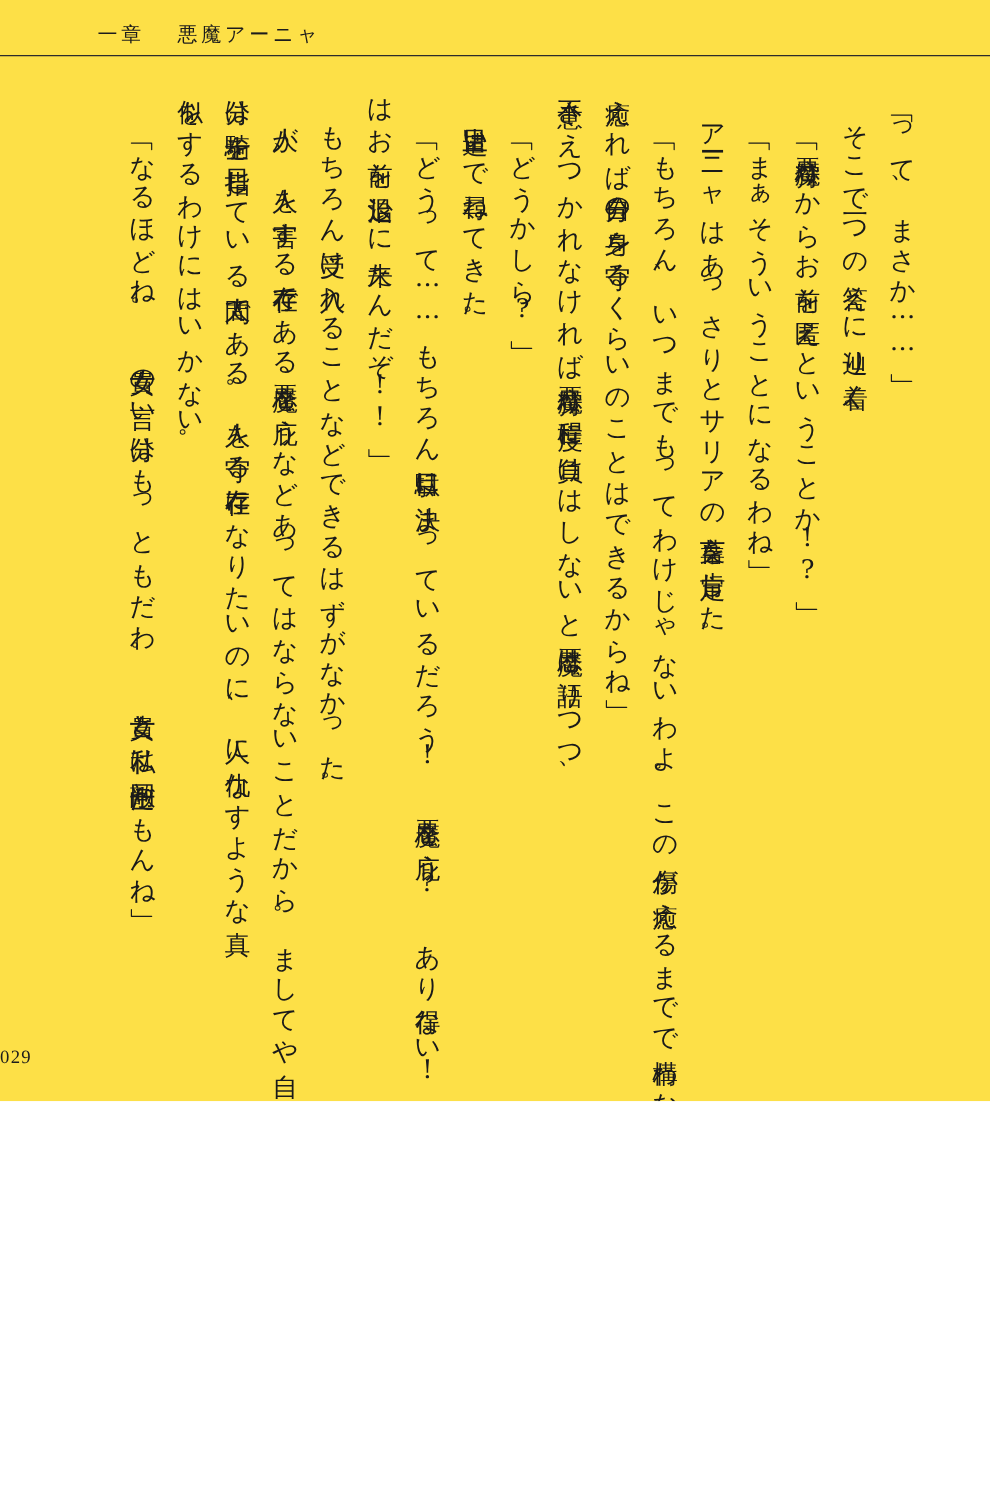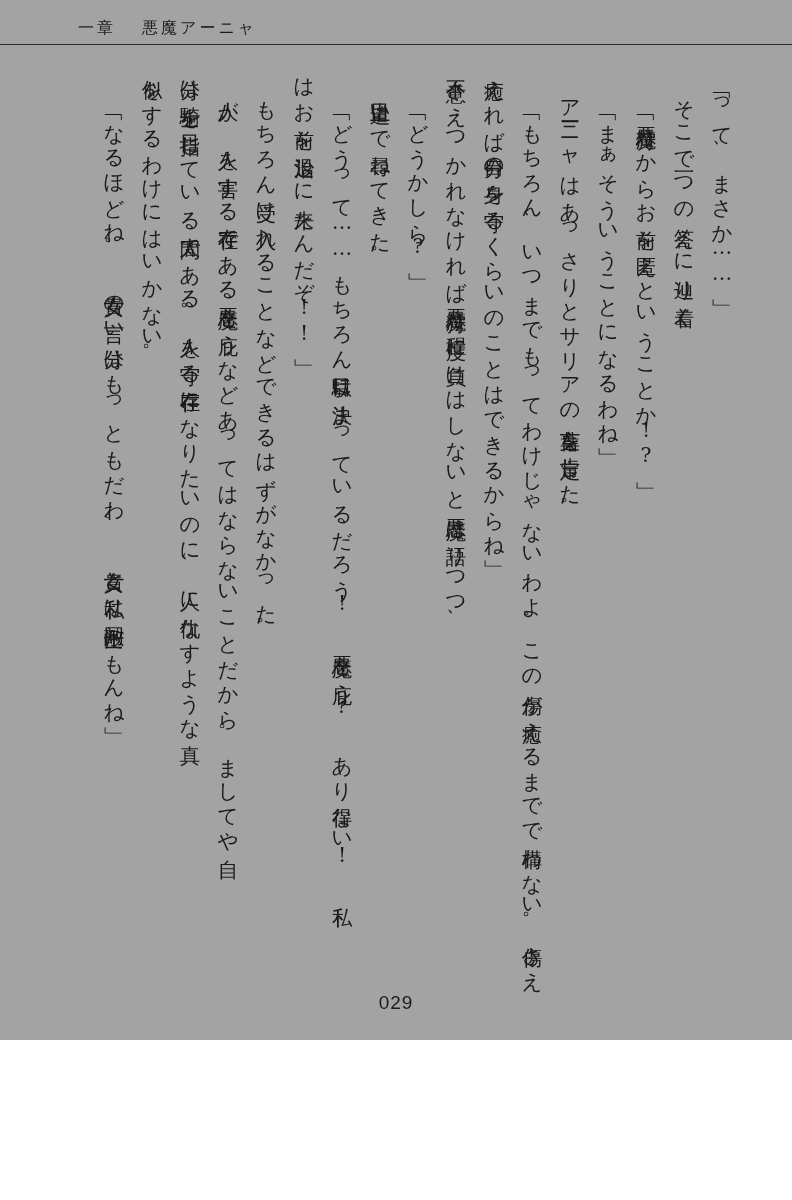--- a/index.html
+++ b/index.html
@@ -3,22 +3,22 @@
 <meta charset="utf-8">
 <style>
   html, body {
     margin: 0;
     padding: 0;
     background: #ffffff;
   }
   .page {
     position: relative;
     width: 792px;
-    height: 1040px;
-    background: #a3a3a3;
+    height: 881px;
+    background: #fde047;
     overflow: hidden;
     font-family: "DejaVu Serif", "Liberation Serif", serif;
     color: #1a1a1a;
   }
 
   
   .running-head {
     position: absolute;
     top: 18px;
     left: 78px;
@@ -72,25 +72,24 @@
   .ind0  { padding-top: 0px; }
   .ind1  { padding-top: 22px; }
   .ind2  { padding-top: 44px; }
 
   
   .folio {
     position: absolute;
     bottom: 26px;
     left: 0;
     width: 792px;
-    text-align: center;
-    font-size: 19px;
+    font-size: 15px;
     letter-spacing: 1px;
     color: #1c1c1c;
-    font-family: Liberation Sans, sans-serif;
+    font-family: Liberation Serif, serif;
   }
 </style>
 </head>
 <body>
 
 <div class="page">
 
   <div class="running-head">
     <span class="chapter-num">一章</span>
     <span>悪魔アーニャ</span>

